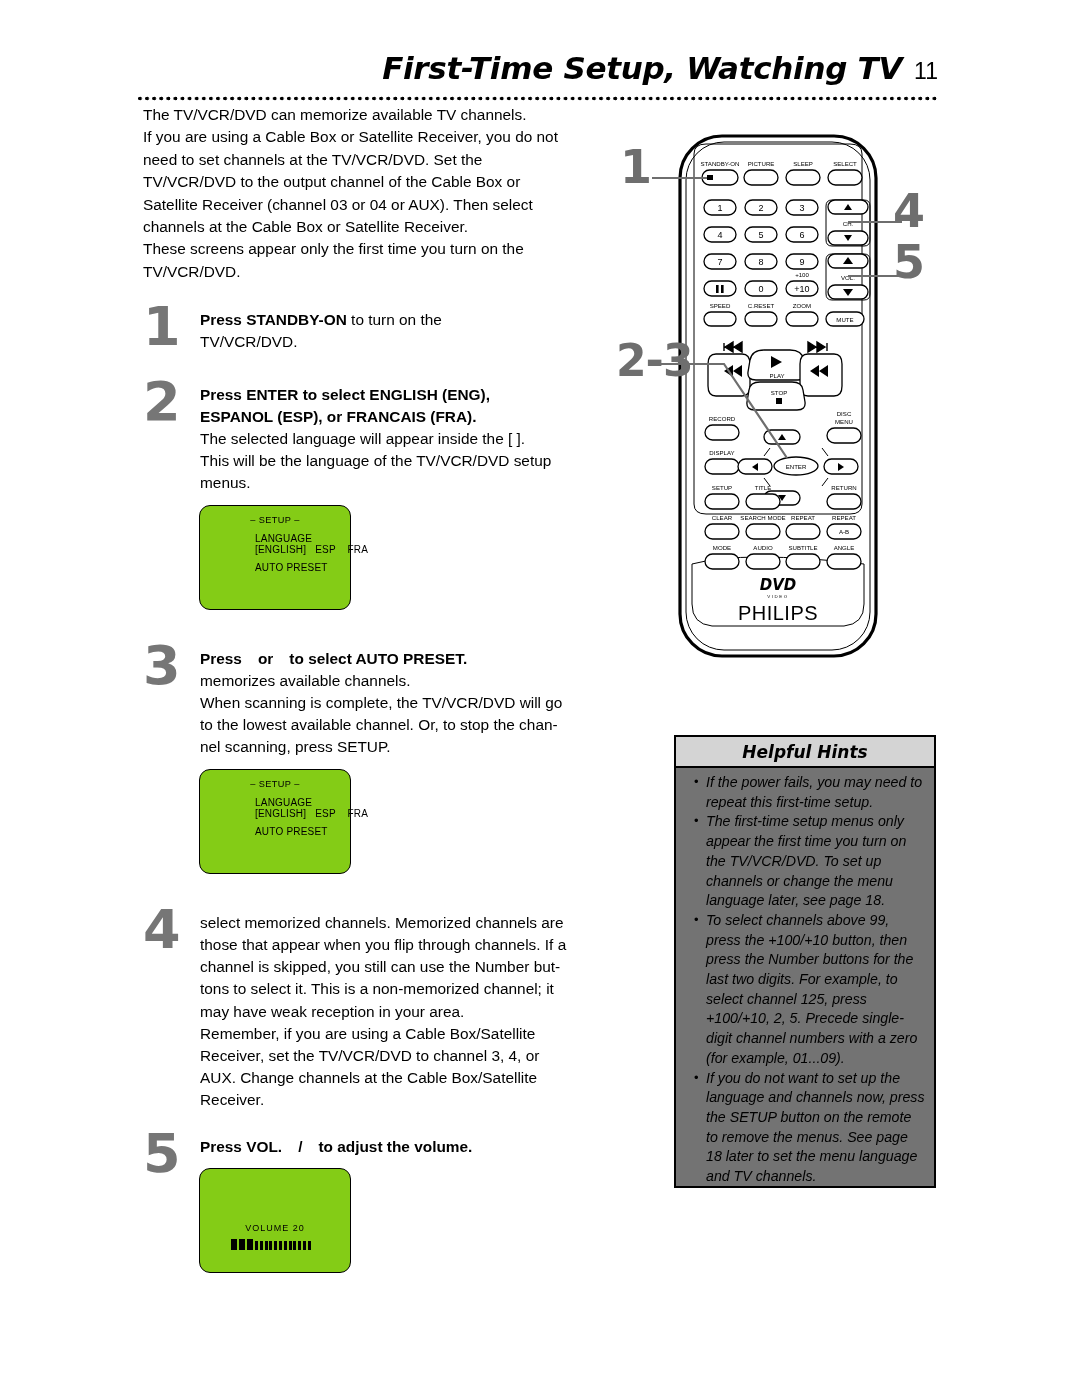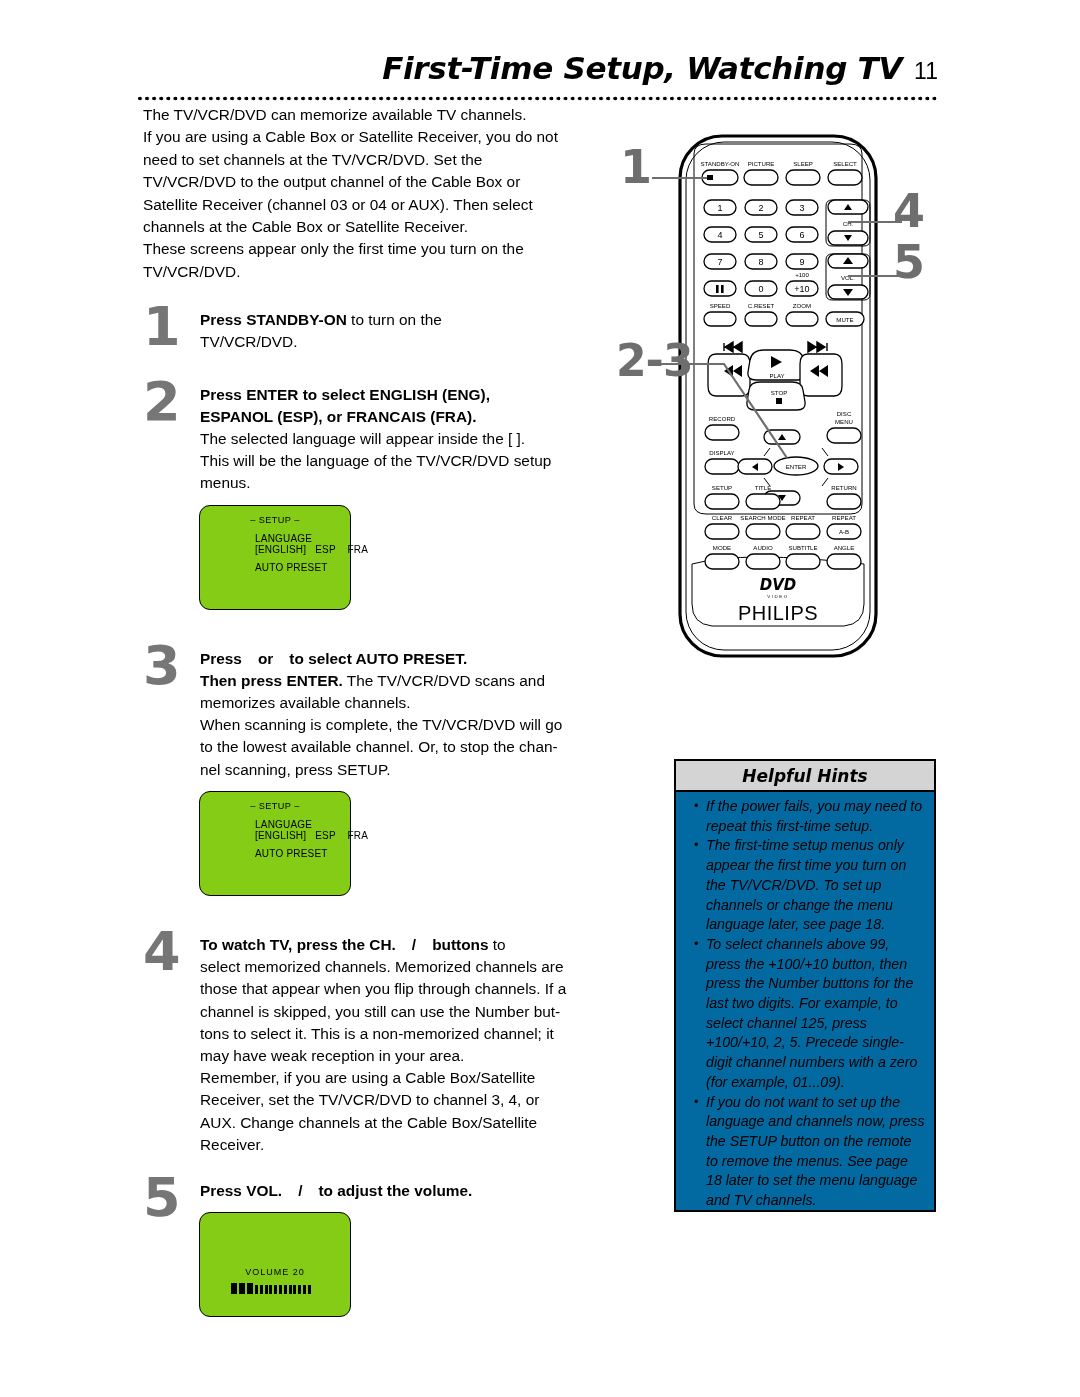--- a/index.html
+++ b/index.html
@@ -120,24 +120,24 @@
   .seg-on {
     width: 6px; height: 11px; background: #000; margin-right: 2px;
   }
   .seg-off {
     width: 3px; height: 9px; background: #000; margin-right: 1.8px;
   }
 
   
   #hints-box {
     position: absolute;
-    left: 674px; top: 759px;
+    left: 674px; top: 735px;
     width: 262px; height: 453px;
     border: 2.2px solid #000;
-    background: #0369a1;
+    background: #737373;
   }
   #hints-header {
     height: 31px;
     background: #d4d4d4;
     border-bottom: 2.2px solid #000;
     display: flex; align-items: center; justify-content: center;
   }
   #hints-title {
     font-family: "DejaVu Sans", sans-serif;
     font-style: italic; font-weight: bold;
@@ -231,39 +231,37 @@
     <div class="osd-title">– SETUP –</div>
     <div class="osd-line osd-l1">LANGUAGE</div>
     <div class="osd-line osd-l2">[ENGLISH]   ESP    FRA</div>
     <div class="osd-line osd-l3">AUTO PRESET</div>
   </div>
 
   <div class="step" style="margin-top:38px;">
     <span class="step-num">3</span>
     <div class="step-body">
       <span class="ln"><b>Press</b><span class="gap"></span><b>or</b><span class="gap"></span><b>to select AUTO PRESET.</b></span>
-      <span class="ln"><b>Then press ENTER.</b><span> The TV/VCR/DVD scans and</span></span>
       <span class="ln">memorizes available channels.</span>
       <span class="ln">When scanning is complete, the TV/VCR/DVD will go</span>
       <span class="ln">to the lowest available channel. Or, to stop the chan-</span>
       <span class="ln">nel scanning, press SETUP.</span>
     </div>
   </div>
 
   <div class="osd-screen">
     <div class="osd-title">– SETUP –</div>
     <div class="osd-line osd-l1">LANGUAGE</div>
     <div class="osd-line osd-l2">[ENGLISH]   ESP    FRA</div>
     <div class="osd-line osd-l3">AUTO PRESET</div>
   </div>
 
   <div class="step" style="margin-top:38px;">
     <span class="step-num">4</span>
     <div class="step-body">
-      <span class="ln"><b>To watch TV, press the CH.</b><span class="gap"></span><b>/</b><span class="gap"></span><b>buttons</b><span> to</span></span>
       <span class="ln">select memorized channels. Memorized channels are</span>
       <span class="ln">those that appear when you flip through channels. If a</span>
       <span class="ln">channel is skipped, you still can use the Number but-</span>
       <span class="ln">tons to select it. This is a non-memorized channel; it</span>
       <span class="ln">may have weak reception in your area.</span>
       <span class="ln">Remember, if you are using a Cable Box/Satellite</span>
       <span class="ln">Receiver, set the TV/VCR/DVD to channel 3, 4, or</span>
       <span class="ln">AUX. Change channels at the Cable Box/Satellite</span>
       <span class="ln">Receiver.</span>
     </div>

